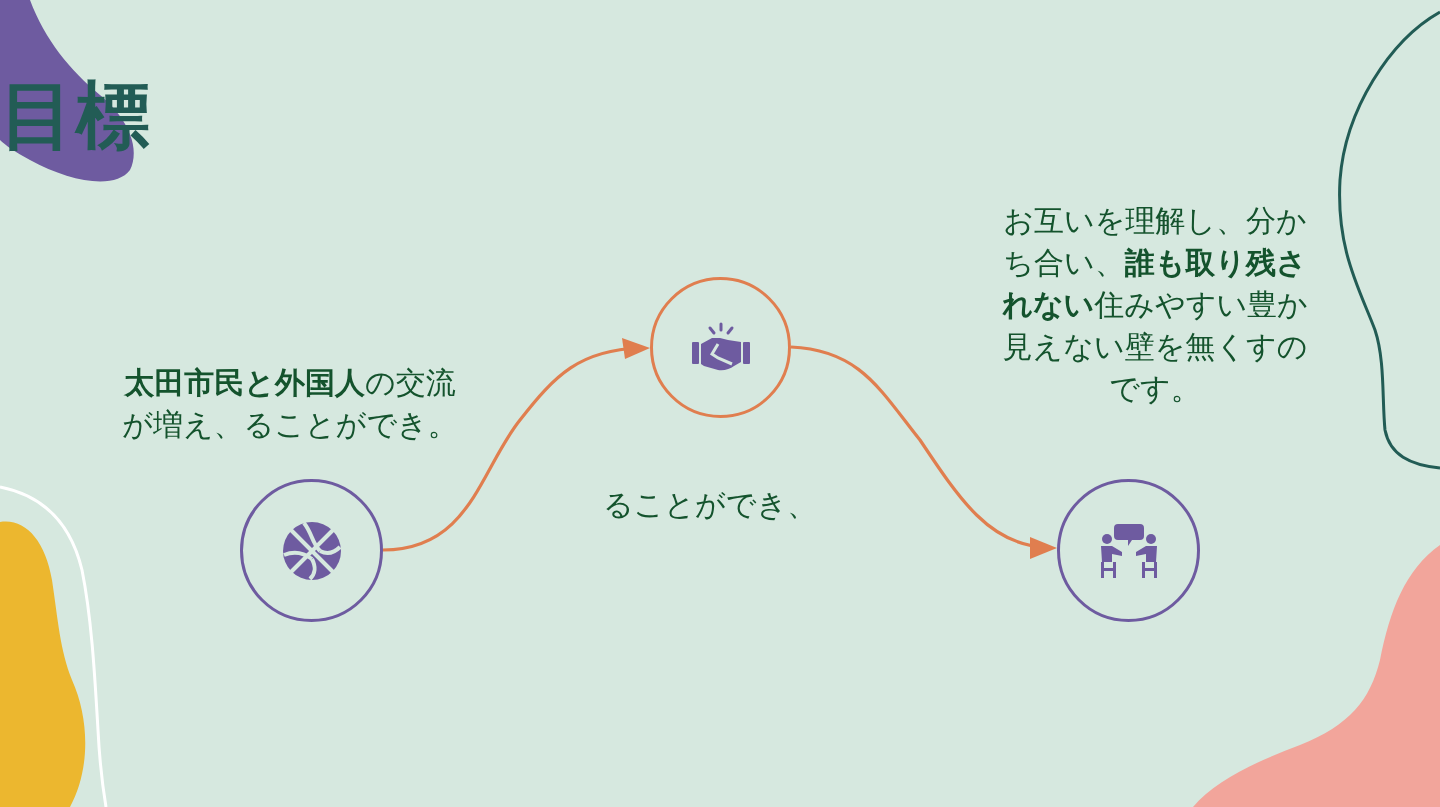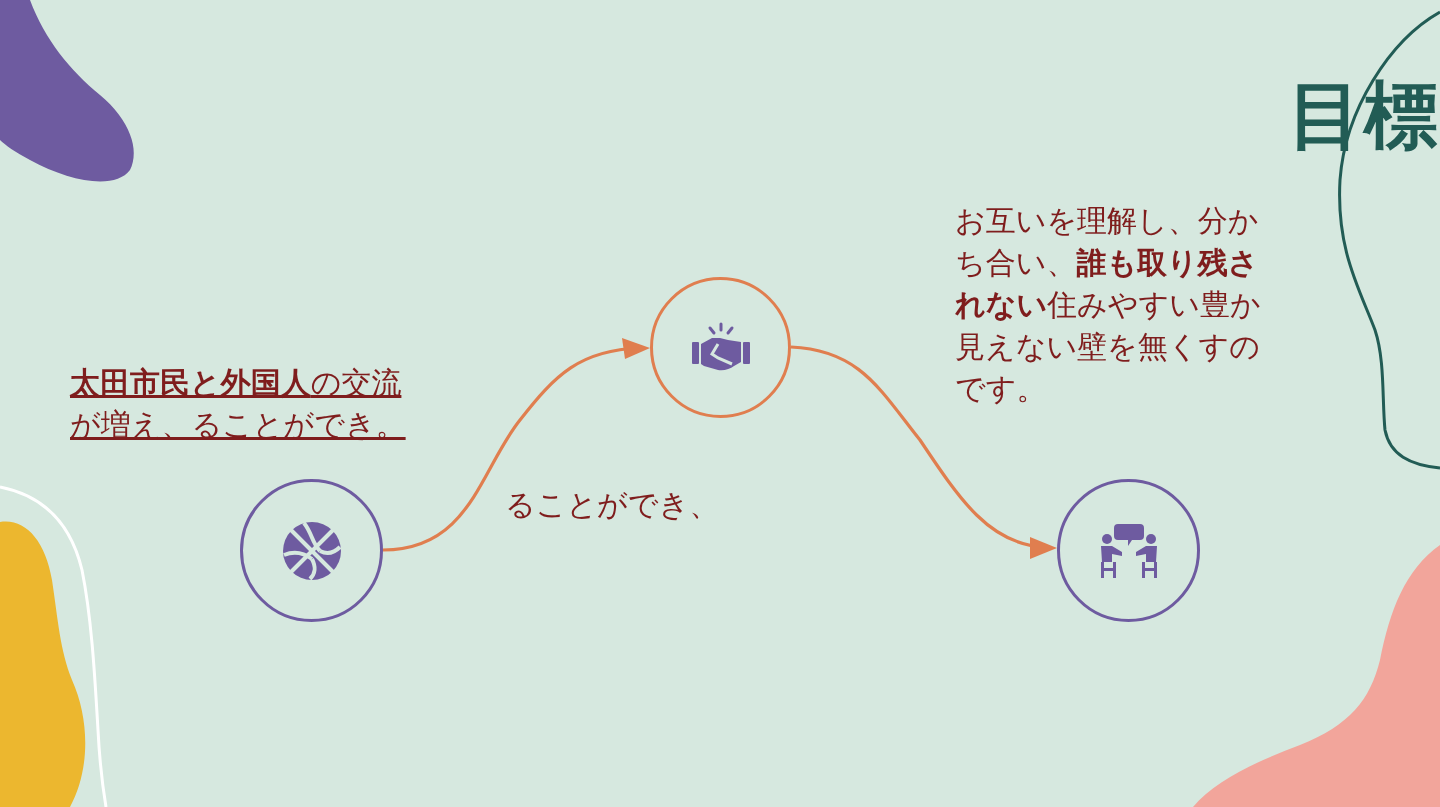--- a/index.html
+++ b/index.html
@@ -7,29 +7,29 @@
     body {
       background: #d6e8df;
       font-family: "DejaVu Sans", "Liberation Sans", sans-serif;
       color: #225c55;
       position: relative;
     }
     .slide { position: absolute; inset: 0; width: 1440px; height: 807px; overflow: hidden; }
     .deco { position: absolute; left: 0; top: 0; width: 1440px; height: 807px; pointer-events: none; }
     .title {
       position: absolute; left: 0; width: 1440px; top: 70px;
-      text-align: right; font-size: 74px; font-weight: bold; color: #225c55;
+      text-align: left; font-size: 74px; font-weight: bold; color: #225c55;
       letter-spacing: 2px; line-height: 90px;
     }
     .text-block {
-      position: absolute; color: #7f1d1d;
+      position: absolute; text-align: center; color: #14532d;
       font-size: 30px; line-height: 42px;
     }
     .text-block b { font-weight: bold; }
-    .tb-left { left: 70px; width: 440px; top: 362px; text-decoration: underline; }
+    .tb-left { left: 70px; width: 440px; top: 362px; }
     .tb-mid { left: 505px; width: 410px; top: 484px; }
     .tb-right { left: 955px; width: 400px; top: 200px; }
     .node {
       position: absolute; border-radius: 50%; background: transparent;
       display: flex; align-items: center; justify-content: center;
     }
     .node-1 { left: 240px; top: 479px; width: 143px; height: 143px; border: 3px solid #6e5ba0; }
     .node-2 { left: 650px; top: 277px; width: 141px; height: 141px; border: 3px solid #e07e4f; }
     .node-3 { left: 1057px; top: 479px; width: 143px; height: 143px; border: 3px solid #6e5ba0; }
     .node svg { display: block; }

